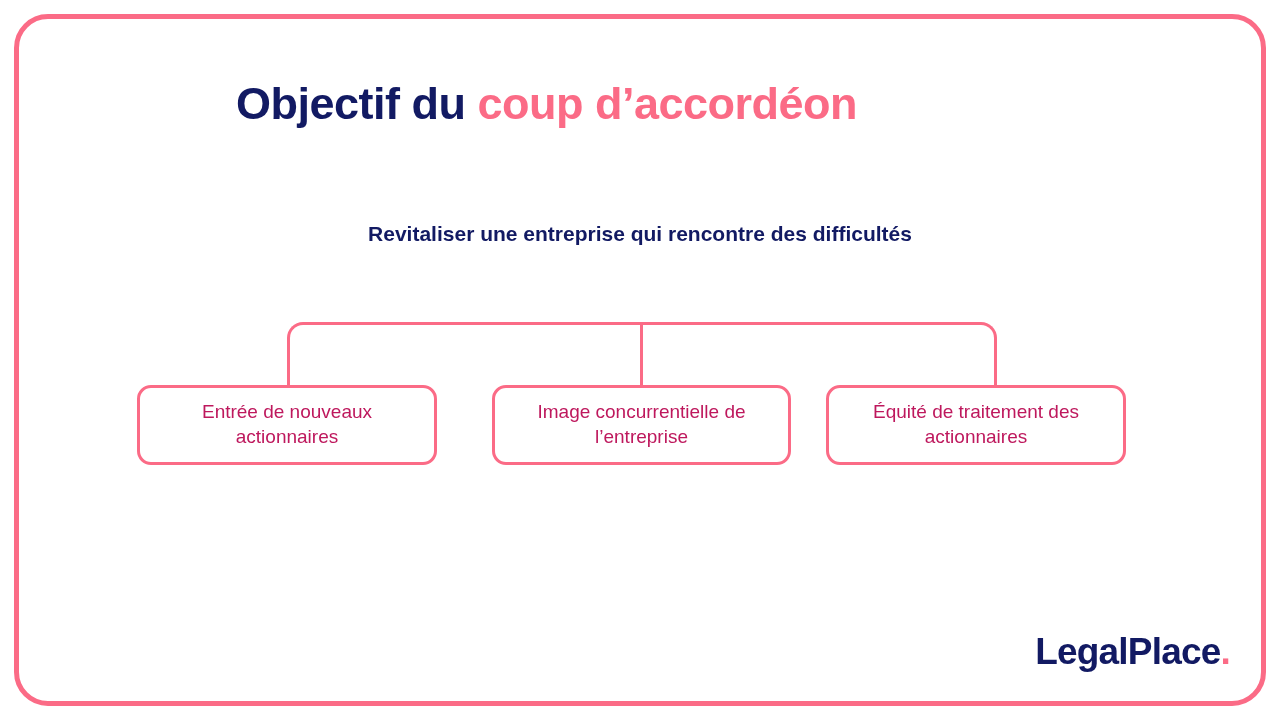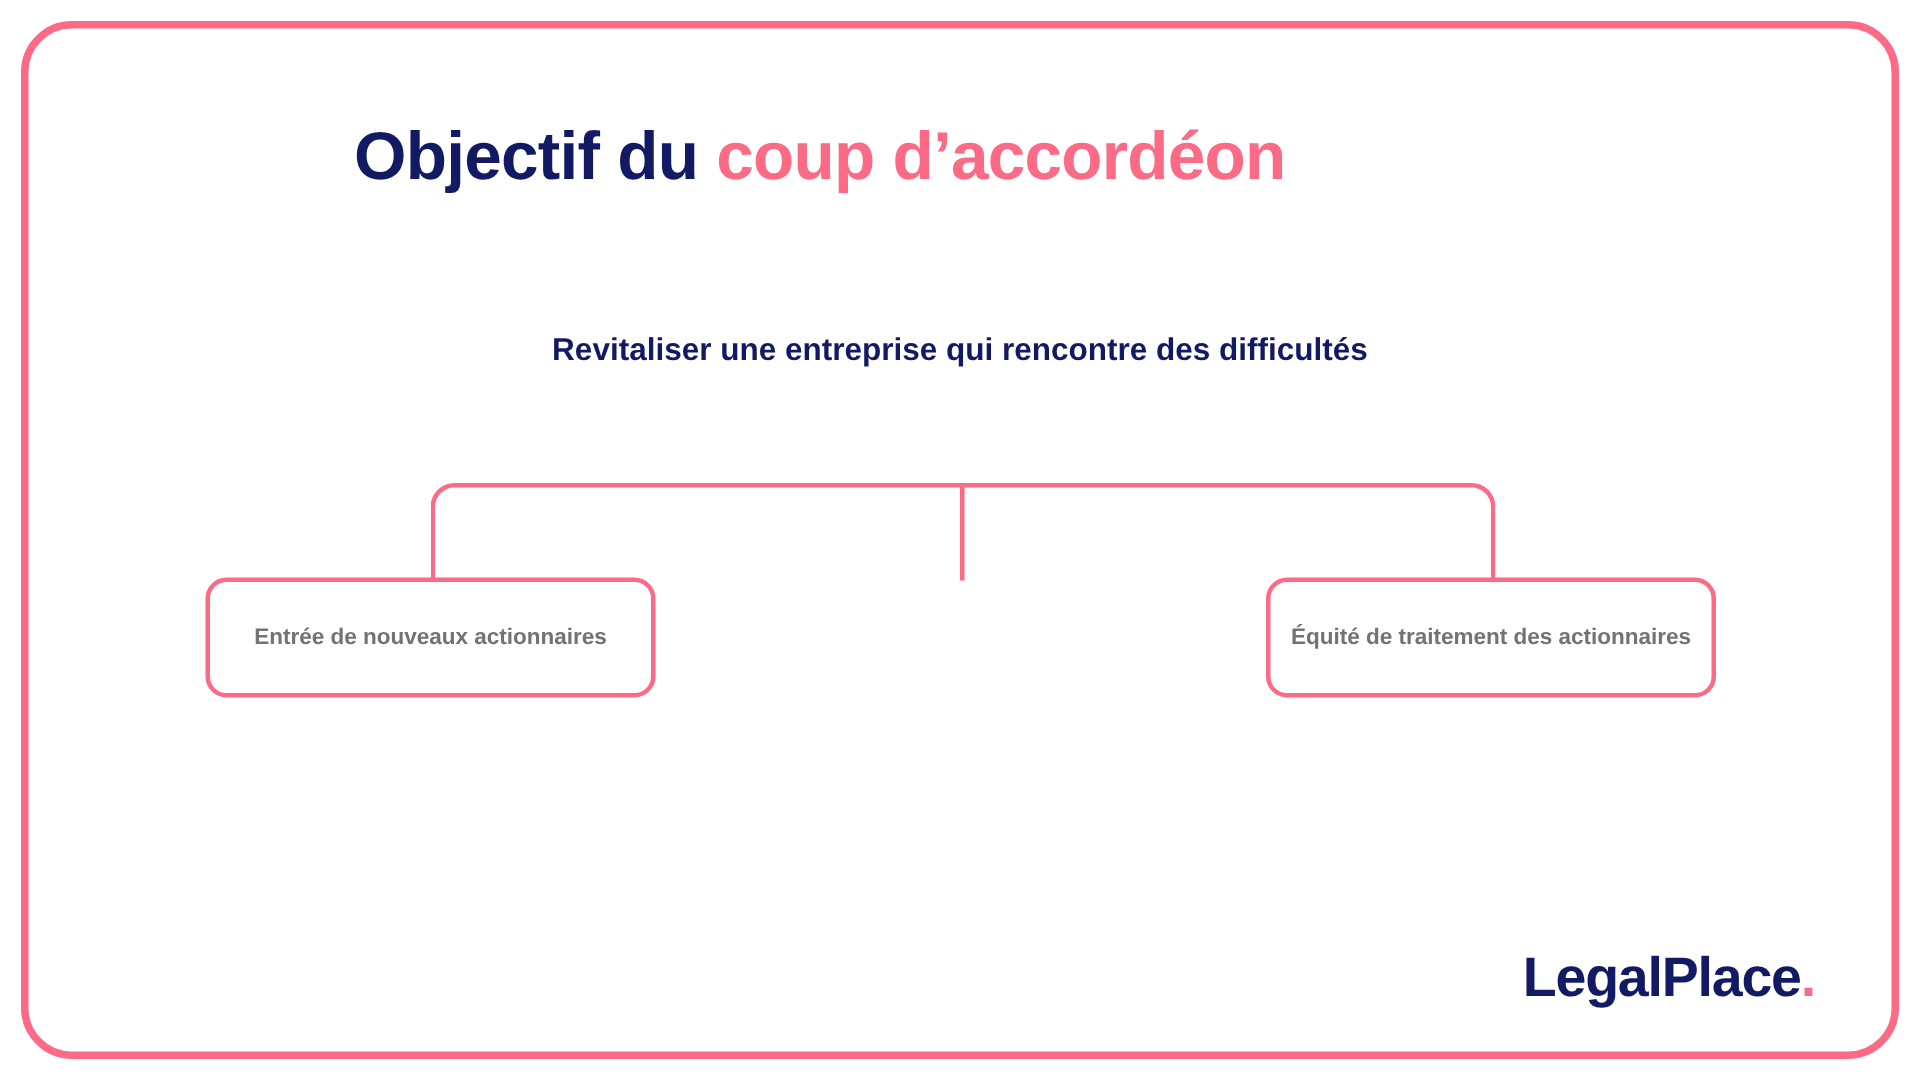--- a/index.html
+++ b/index.html
@@ -105,34 +105,34 @@
     top: 385px;
     height: 80px;
     box-sizing: border-box;
     border: 3px solid #FB6B86;
     border-radius: 14px;
     background: #ffffff;
     display: flex;
     align-items: center;
     justify-content: center;
     text-align: center;
-    font-size: 15px;
-    font-weight: bold;
-    color: #737373;
+    font-size: 19px;
+    font-weight: normal;
+    color: #be185d;
     line-height: 1.3;
     padding: 0 10px;
   }
   #box-1 { left: 137px;  width: 300px; }
   #box-2 { left: 492px;  width: 299px; }
-  #box-3 { left: 844px;  width: 300px; }
+  #box-3 { left: 826px;  width: 300px; }
 
   
   #logo {
     position: absolute;
-    left: 980px;
+    left: 1000px;
     top: 633px;
     width: 230px;
     text-align: right;
     font-size: 37px;
     font-weight: bold;
     letter-spacing: -0.8px;
     color: #121A63;
     line-height: 1;
     white-space: nowrap;
   }
@@ -149,19 +149,20 @@
     <span>Objectif du </span><span class="accent">coup d’accordéon</span>
   </div>
 
   <div id="subtitle">Revitaliser une entreprise qui rencontre des difficultés</div>
 
   <div class="conn" id="conn-left"></div>
   <div class="conn" id="conn-right"></div>
   <div class="conn" id="conn-mid"></div>
 
   <div class="box" id="box-1">Entrée de nouveaux actionnaires</div>
+  <div class="box" id="box-2">Image concurrentielle de l’entreprise</div>
   <div class="box" id="box-3">Équité de traitement des actionnaires</div>
 
   <div id="logo">
     <span>LegalPlace</span><span class="dot">.</span>
   </div>
 
 </div>
 
 </body></html>

